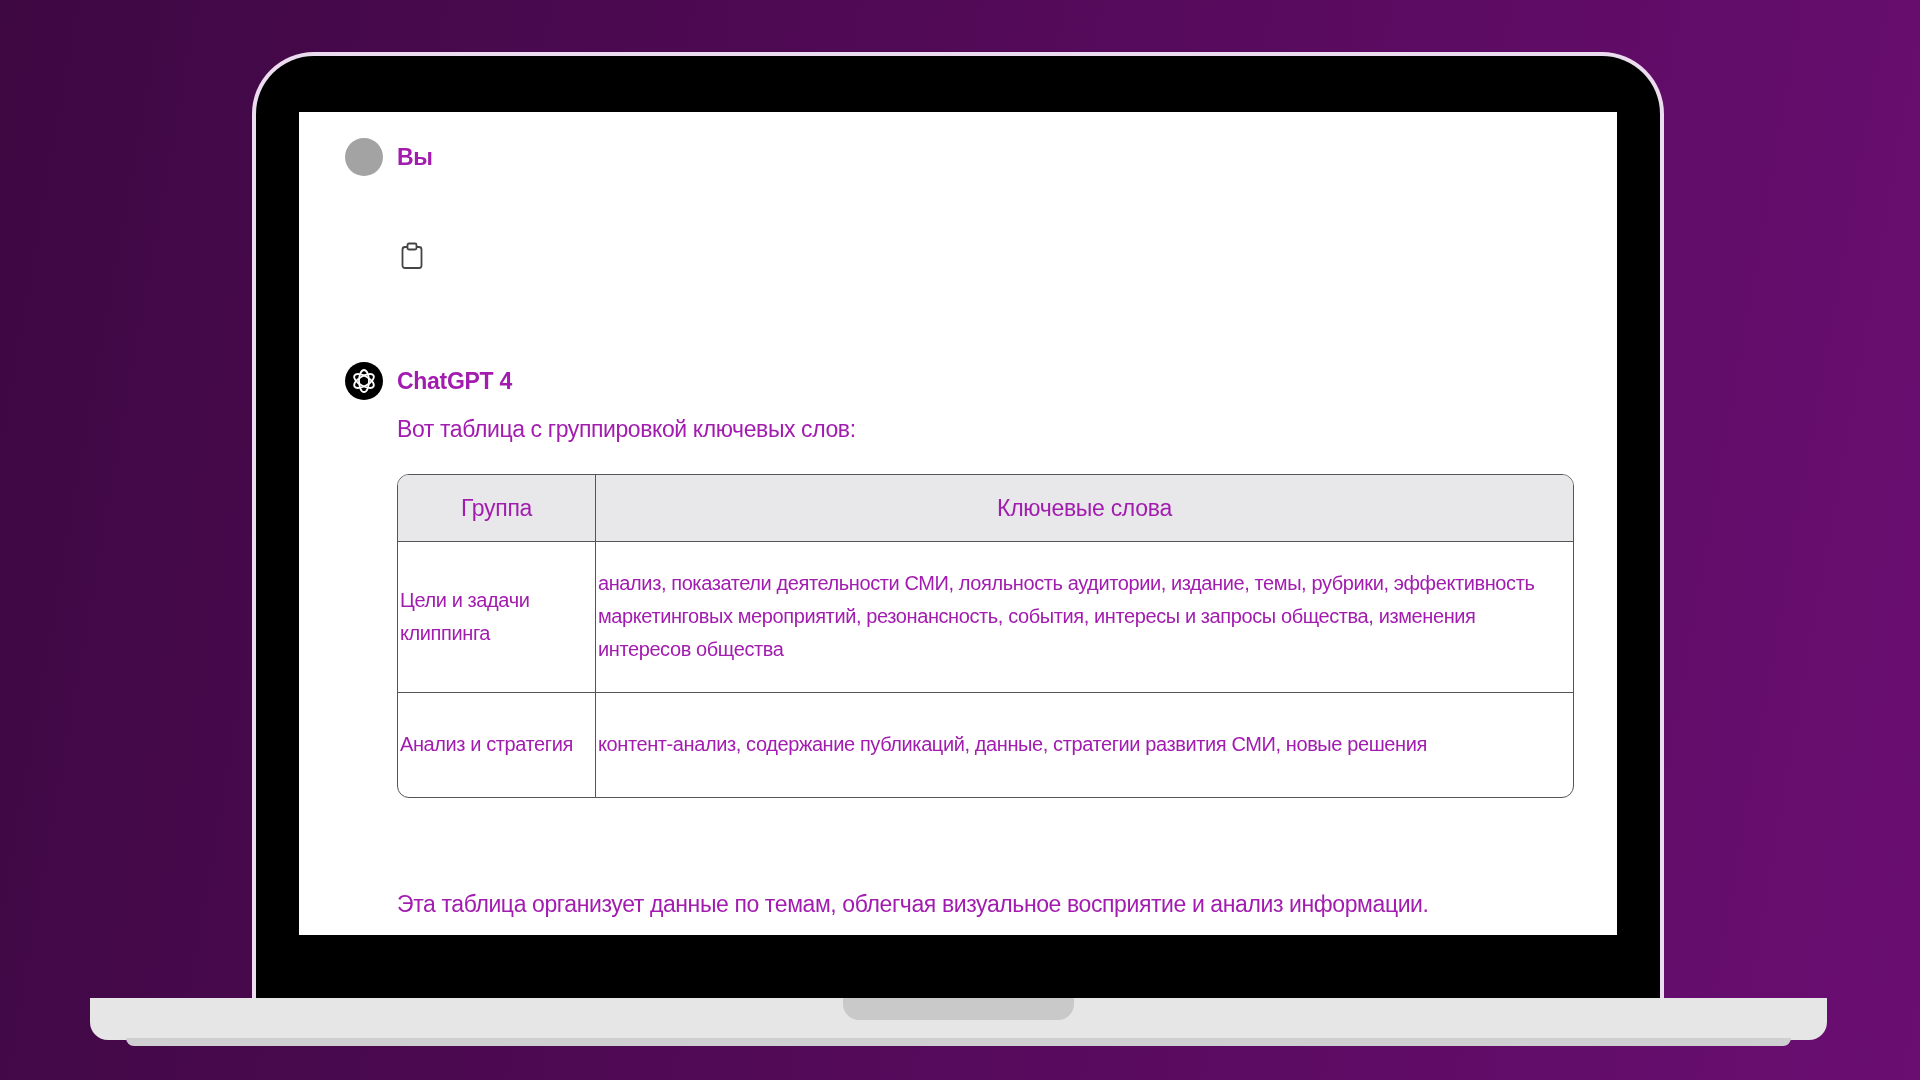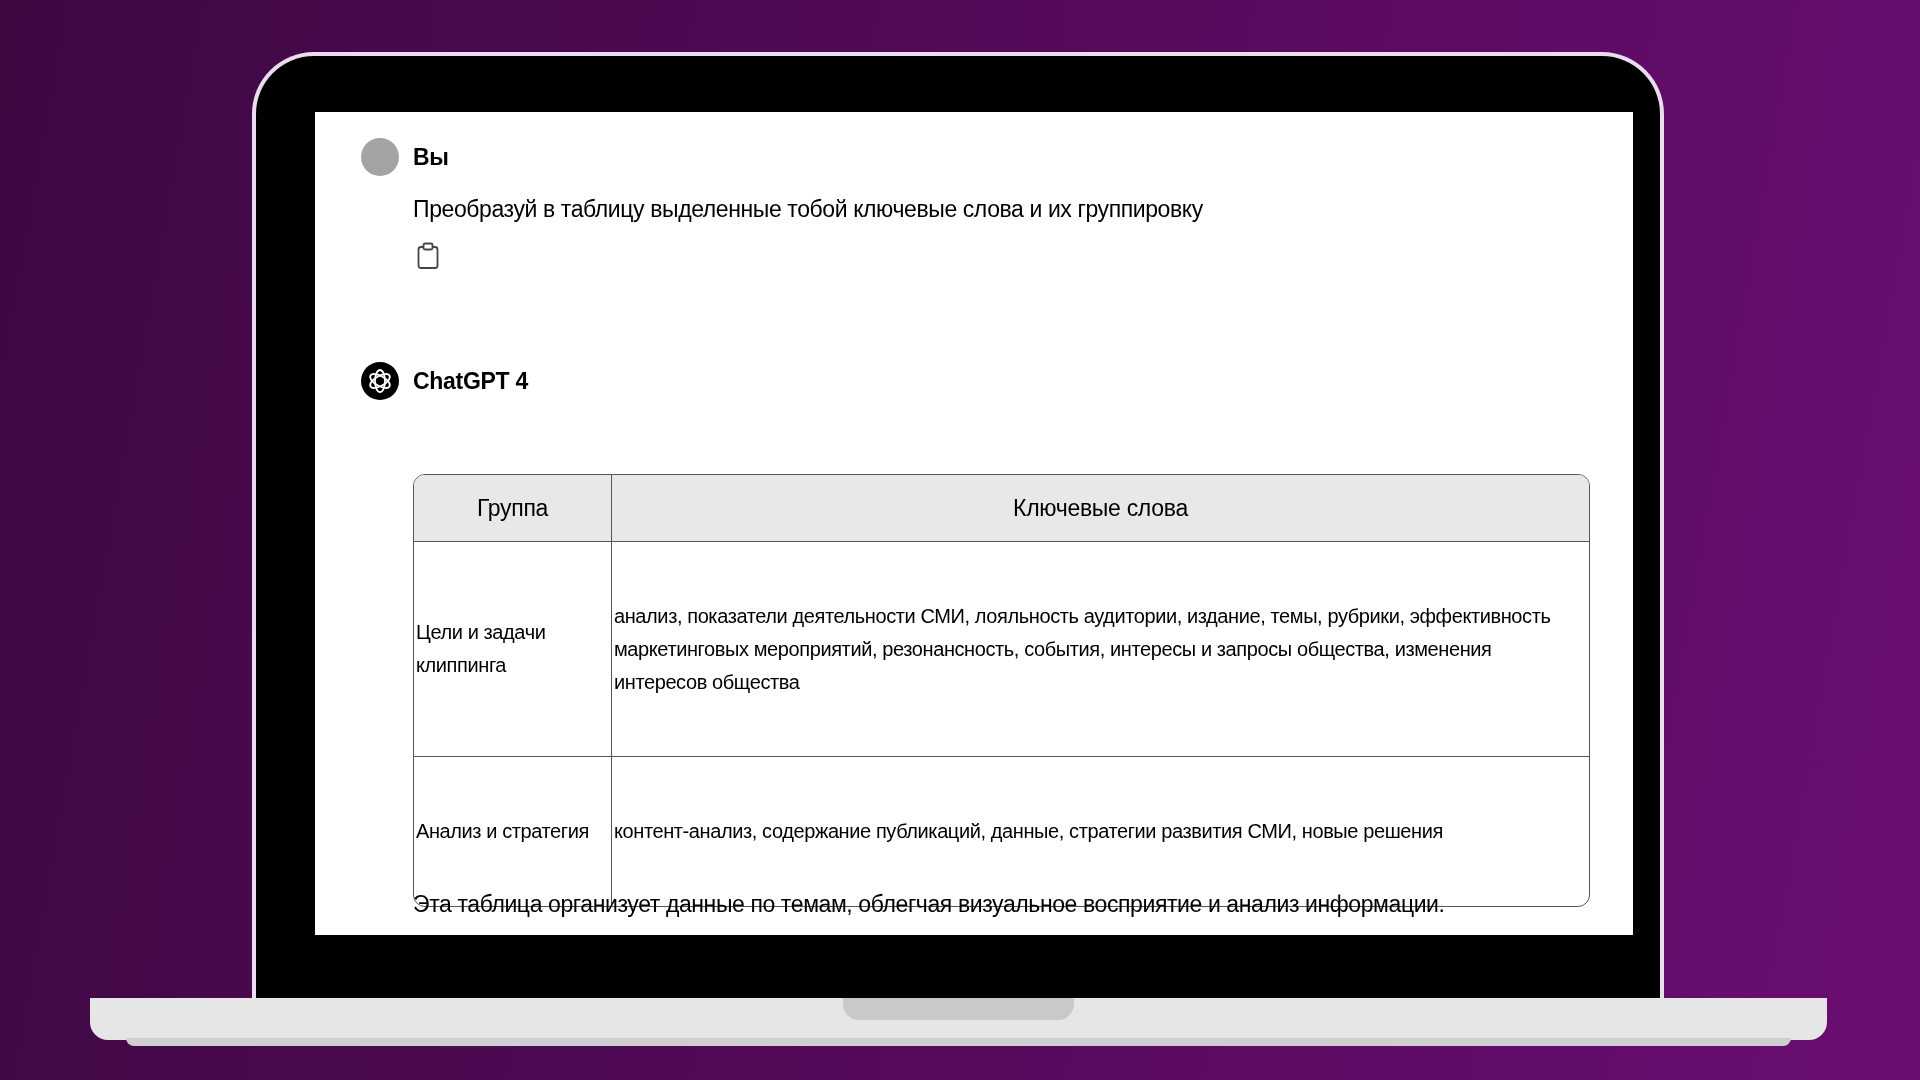--- a/index.html
+++ b/index.html
@@ -8,21 +8,21 @@
     background: linear-gradient(100deg, #3e0843 0%, #520a57 45%, #6a0e72 100%);
     font-family: "Liberation Sans", sans-serif;
   }
   .lid {
     position:absolute; left:252px; top:52px; width:1412px; height:960px;
     background:#000; border:4px solid #ecdcef; border-bottom:none;
     border-radius:62px 62px 0 0; box-sizing:border-box;
   }
   .screen {
     position:absolute; left:299px; top:112px; width:1318px; height:823px;
-    background:#fff; overflow:hidden; color:#000000;margin-left:16px;
+    background:#fff; overflow:hidden; color:#a21caf;
   }
   .base {
     position:absolute; left:90px; top:998px; width:1737px; height:42px;
     background:#e6e6e6; border-radius:0 0 18px 18px;
   }
   .base-foot {
     position:absolute; left:126px; top:1038px; width:1665px; height:8px;
     background:#cfcfd2; border-radius:0 0 10px 10px;
   }
   .notch {
@@ -33,21 +33,21 @@
   .avatar-user { width:38px; height:38px; border-radius:50%; background:#a3a3a3; }
   .avatar-gpt {
     width:38px; height:38px; border-radius:50%; background:#000;
     display:flex; align-items:center; justify-content:center;
   }
   .author { margin-left:14px; font-size:23px; font-weight:bold; letter-spacing:-0.3px; }
   .author.gpt { font-weight:bold; }
   .text { position:absolute; font-size:23px; letter-spacing:-0.4px; white-space:nowrap; }
   .clip { position:absolute; left:101px; top:130px; width:24px; height:28px; cursor:pointer; }
   .tbl-wrap {
-    position:absolute; left:98px; top:362px; width:1177px; height:433px;
+    position:absolute; left:98px; top:362px; width:1177px; height:324px;
     border:1.5px solid #555; border-radius:12px; overflow:hidden; box-sizing:border-box;
   }
   table { border-collapse:collapse; width:100%; height:100%; table-layout:fixed; }
   th {
     background:#e8e8ea; font-size:23px; font-weight:normal; height:64px;
     border-bottom:1.5px solid #555; letter-spacing:-0.3px;
   }
   th.c1 { width:195px; border-right:1.5px solid #555; }
   td {
     font-size:20px; line-height:33px; vertical-align:middle; padding:0 2px;
@@ -63,38 +63,38 @@
 <div class="base"></div>
 <div class="base-foot"></div>
 <div class="notch"></div>
 
 <div class="screen">
 
   <div class="msg-head" style="left:46px; top:26px;">
     <div class="avatar-user"></div>
     <span class="author">Вы</span>
   </div>
-  <div class="text" style="left:98px; top:84px;">Преобразуй в таблицу выделенные тобой ключевые слова и их группировку</div>
   <svg class="clip" viewBox="0 0 24 28">
     <rect x="2.5" y="5" width="19" height="21" rx="2.5" fill="none" stroke="#444" stroke-width="1.8"></rect>
     <rect x="7.5" y="1.5" width="9" height="6" rx="1.5" fill="#fff" stroke="#444" stroke-width="1.8"></rect>
   </svg>
 
   <div class="msg-head" style="left:46px; top:250px;">
     <div class="avatar-gpt">
       <svg width="28" height="28" viewBox="0 0 28 28">
         <g fill="none" stroke="#fff" stroke-width="1.8">
           <ellipse cx="14" cy="14" rx="5" ry="11"></ellipse>
           <ellipse cx="14" cy="14" rx="5" ry="11" transform="rotate(60 14 14)"></ellipse>
           <ellipse cx="14" cy="14" rx="5" ry="11" transform="rotate(120 14 14)"></ellipse>
         </g>
       </svg>
     </div>
     <span class="author gpt">ChatGPT 4</span>
   </div>
+  <div class="text" style="left:98px; top:304px;">Вот таблица с группировкой ключевых слов:</div>
 
   <div class="tbl-wrap">
     <table>
       <thead>
         <tr>
           <th class="c1">Группа</th>
           <th>Ключевые слова</th>
         </tr>
       </thead>
       <tbody>

